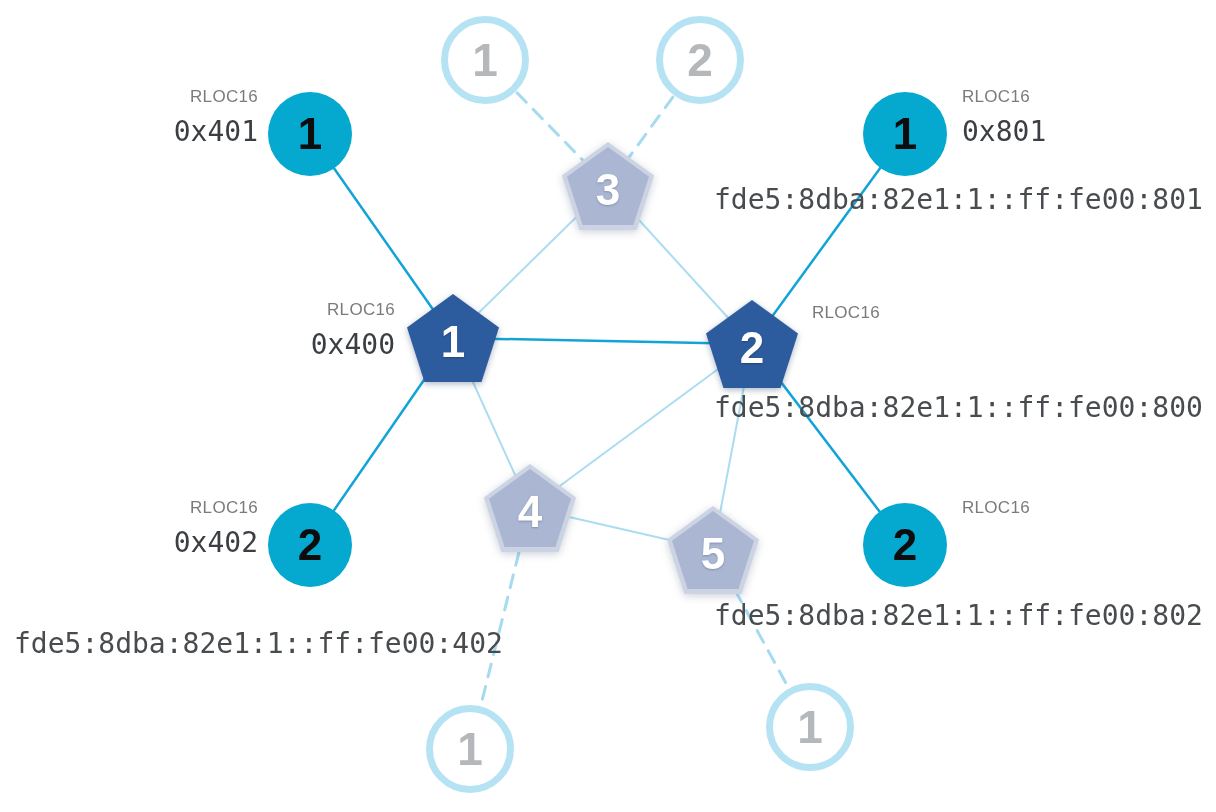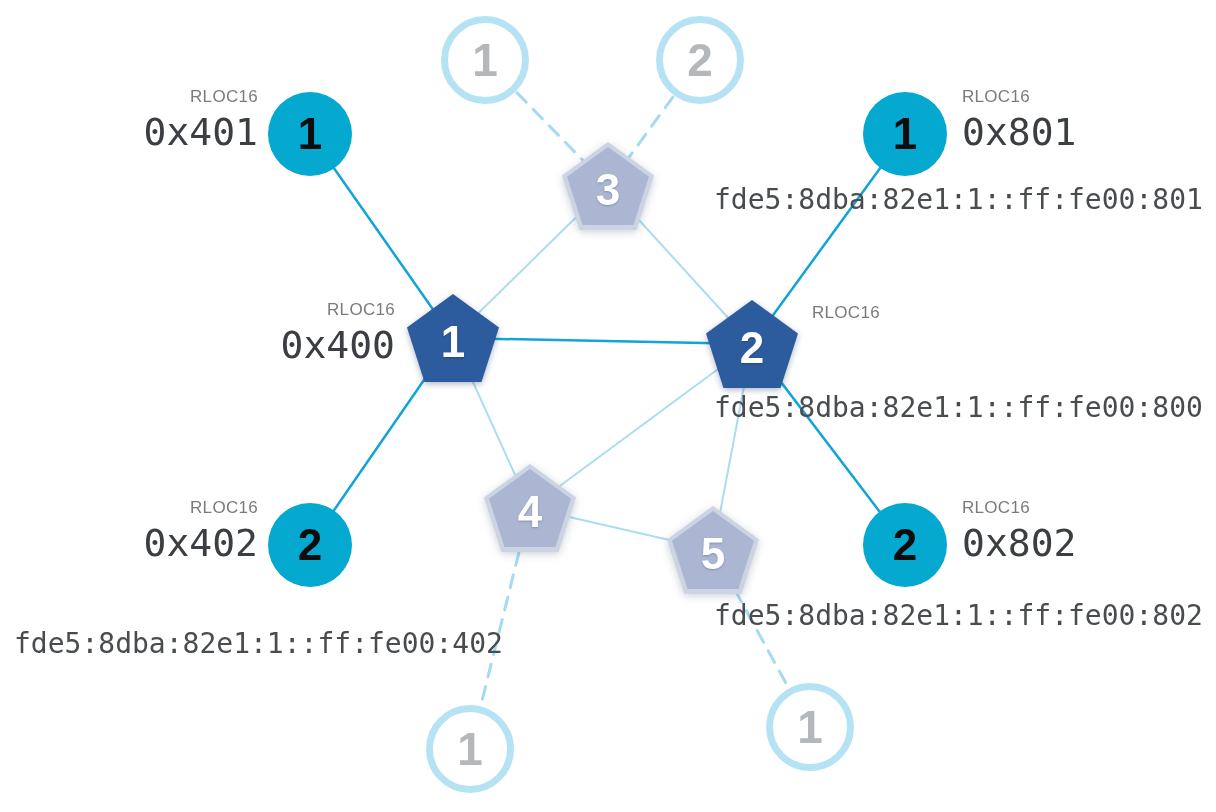--- a/index.html
+++ b/index.html
@@ -48,21 +48,21 @@
   }
   .ghost-num{color:var(--ghost-number,#b5b8ba);font-weight:bold;font-size:46px;line-height:1;}
   
   .nlabel{position:absolute;width:150px;z-index:3;}
   .nlabel.align-right{text-align:right;}
   .nlabel.align-left{text-align:left;}
   .rloc-tag{
     font-size:17px;letter-spacing:.3px;color:var(--label-tag,#7b7b7b);line-height:20px;
   }
   .rloc-hex{
-    font-family:"DejaVu Sans Mono",monospace;font-size:38px;line-height:44px;
+    font-family:"DejaVu Sans Mono",monospace;font-size:28px;line-height:44px;
     color:var(--label-hex,#3b3e42);margin-top:3px;
   }
   .ipv6{
     position:absolute;z-index:3;white-space:nowrap;
     font-family:"DejaVu Sans Mono",monospace;font-size:28px;line-height:32px;
     color:var(--label-ipv6,#494c4e);
   }
 </style>
 </head>
 <body>
@@ -163,21 +163,20 @@
   </div>
   <div class="nlabel align-left" style="left:962px;top:87px">
     <div class="rloc-tag">RLOC16</div>
     <div class="rloc-hex">0x801</div>
   </div>
   <div class="nlabel align-left" style="left:812px;top:303px">
     <div class="rloc-tag">RLOC16</div>
   </div>
   <div class="nlabel align-left" style="left:962px;top:498px">
     <div class="rloc-tag">RLOC16</div>
-    <div class="rloc-hex">0x802</div>
   </div>
 
   <div class="ipv6" style="left:14px;top:628px">fde5:8dba:82e1:1::ff:fe00:402</div>
   <div class="ipv6" style="left:714px;top:184px">fde5:8dba:82e1:1::ff:fe00:801</div>
   <div class="ipv6" style="left:714px;top:392px">fde5:8dba:82e1:1::ff:fe00:800</div>
   <div class="ipv6" style="left:714px;top:600px">fde5:8dba:82e1:1::ff:fe00:802</div>
 
 </div>
 
 </body></html>

